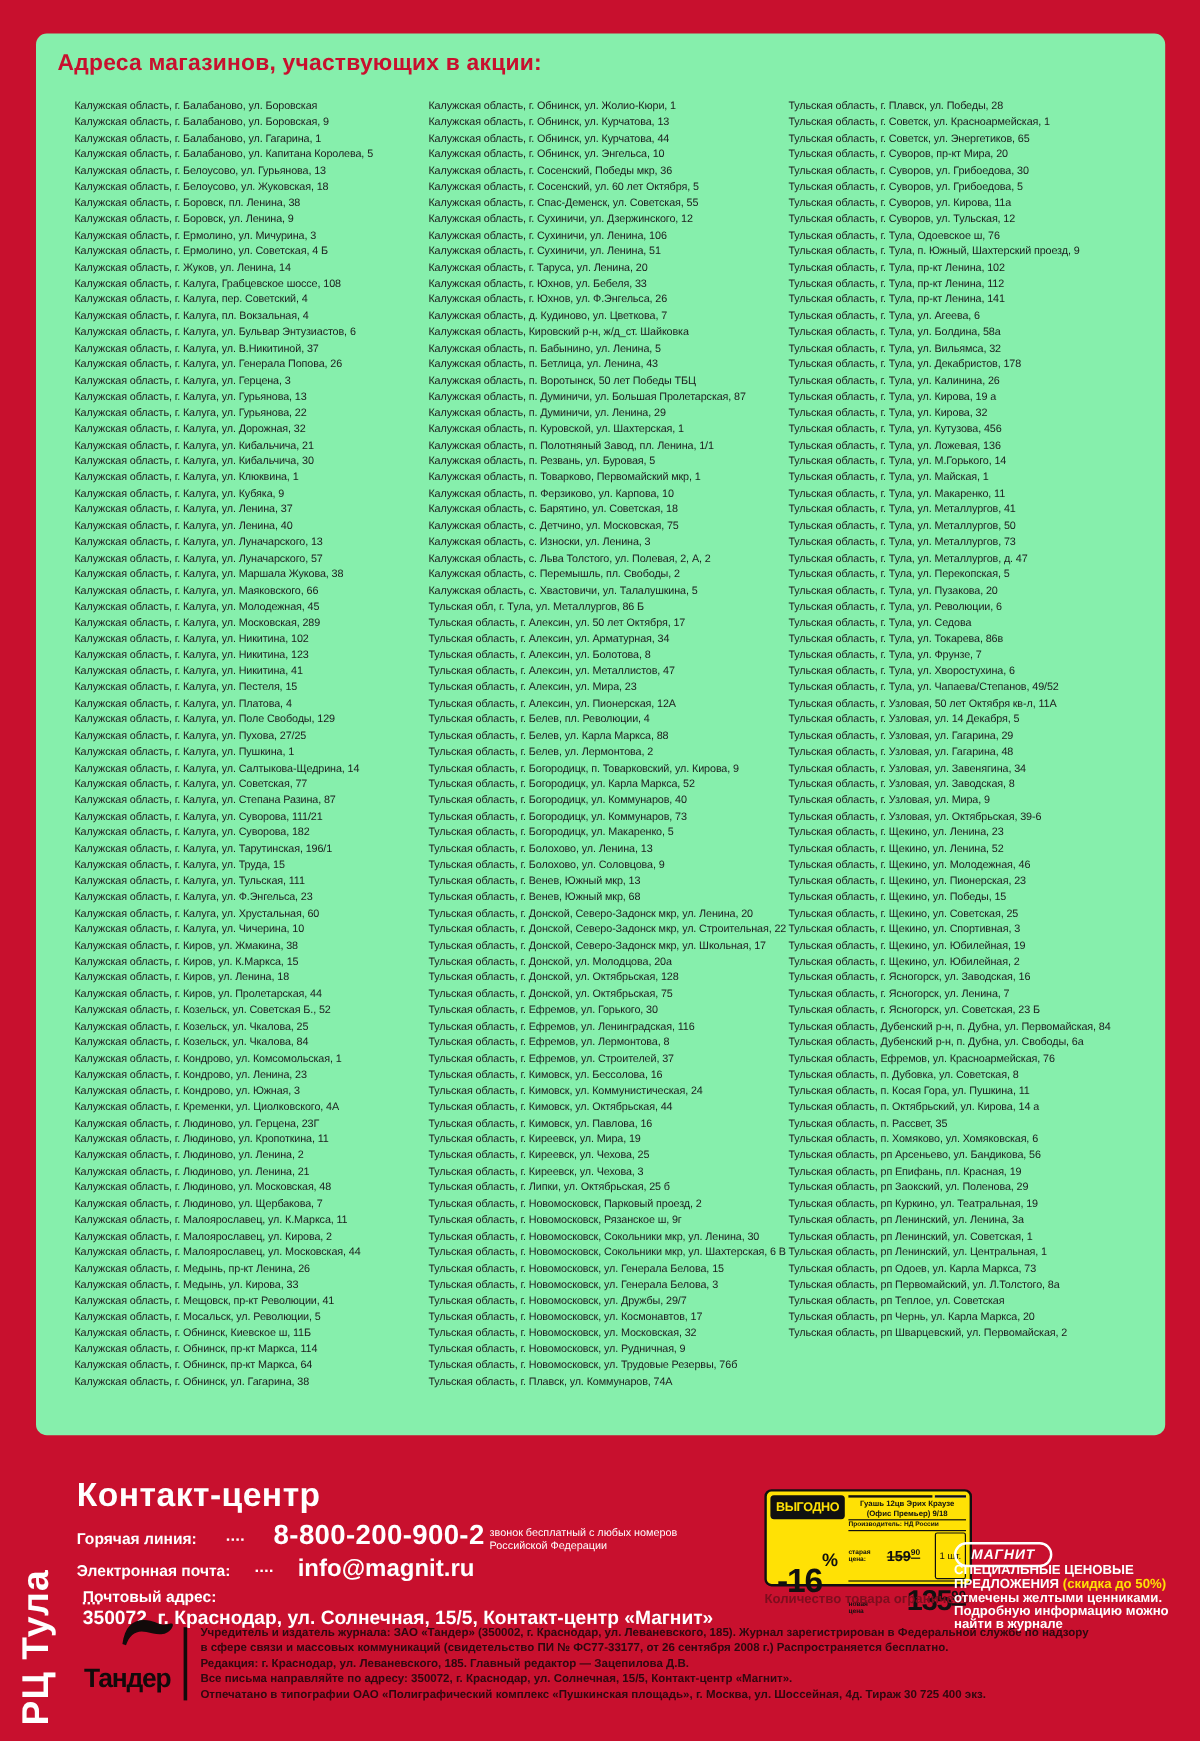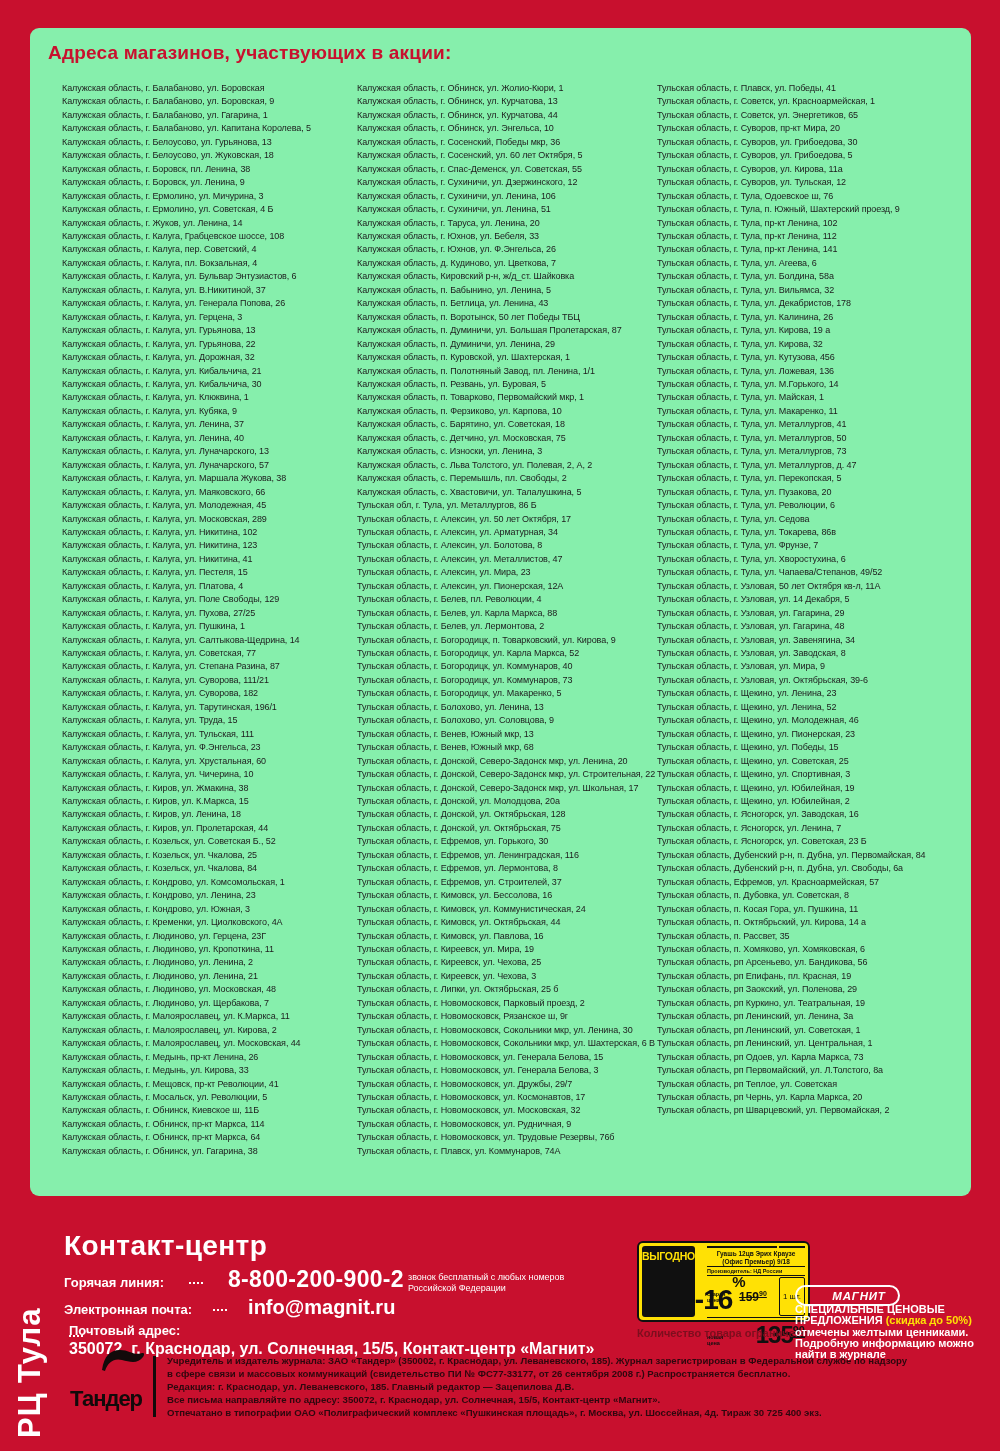--- a/index.html
+++ b/index.html
@@ -30,21 +30,21 @@
   .phone-note{position:absolute;left:408px;top:1272px;width:172px;font-size:9px;line-height:10.5px;color:#fff;}
 
   .tander{position:absolute;left:70px;top:1352px;width:82px;height:66px;color:#120a0a;}
   .tander .flag{position:absolute;right:6px;top:-4px;}
   .tander .tword{position:absolute;left:0;bottom:6px;font-size:22px;font-weight:bold;letter-spacing:-1px;}
   .legal-sep{position:absolute;left:153px;top:1356px;width:3px;height:61px;background:#120a0a;}
   .legal{position:absolute;left:167px;top:1354px;width:820px;font-size:9.6px;line-height:13px;color:#2e070e;font-weight:bold;}
 
   .tag{position:absolute;left:637px;top:1241px;width:173px;height:81px;background:#ffe105;border:2px solid #101010;
     border-radius:6px;box-sizing:border-box;display:flex;padding:3px;gap:3px;}
-  .tag-left{width:62px;display:flex;flex-direction:row;}
+  .tag-left{width:62px;display:flex;flex-direction:column;}
   .tag-badge{background:#101010;color:#ffe105;font-weight:bold;font-size:10.5px;text-align:center;border-radius:3px;
     padding:4px 0;letter-spacing:-.3px;}
   .tag-discount{flex:1;display:flex;align-items:center;justify-content:center;color:#101010;font-weight:bold;}
   .tag-discount .dnum{font-size:28px;letter-spacing:-1px;margin-top:36px;}
   .tag-discount .dunit{font-size:15px;}
   .tag-right{flex:1;display:flex;flex-direction:column;min-width:0;}
   .tag-barcode-row{height:16px;display:flex;gap:2px;}
   .barcode{flex:1;border:1px solid #101010;background:
      repeating-linear-gradient(90deg,#101010 0 1px,#ffffff 1px 3px);}
   .tag-corner{width:24px;background:#fff;border:1px solid #101010;}
@@ -57,21 +57,21 @@
   .old-price sup{font-size:7px;}
   .qty-box{border:1.5px solid #101010;font-size:8px;font-weight:normal;color:#101010;padding:14px 3px;margin-left:auto;border-radius:2px;}
   .tag-newrow{display:flex;align-items:flex-end;flex:1;padding-top:1px;}
   .new-price{font-size:24px;font-weight:bold;color:#101010;letter-spacing:-1px;margin-left:auto;line-height:22px;}
   .new-price sup{font-size:11px;border-bottom:2px solid #101010;letter-spacing:0;}
   .qty-note{position:absolute;left:637px;top:1327px;font-size:11px;font-weight:bold;color:#7d0e1e;}
 
   .offer{position:absolute;left:795px;top:1304px;width:188px;font-size:11px;font-weight:bold;line-height:11.3px;color:#fff;}
   .offer .hl{color:#ffe105;}
   .magnit-pill{position:absolute;left:795px;top:1285px;width:78px;height:17px;border:2.5px solid #fff;border-radius:11px;
-    display:flex;align-items:center;justify-content:center;color:#fff;font-size:11.5px;font-weight:bold;font-style:italic;letter-spacing:.8px;padding-left:23px;}
+    display:flex;align-items:center;justify-content:center;color:#fff;font-size:11.5px;font-weight:bold;font-style:italic;letter-spacing:.8px;}
 </style>
 </head>
 <body>
 
 <div class="page">
 
   <div class="sheet">
     <h1 class="title">Адреса магазинов, участвующих в акции:</h1>
     <div class="col col1">
         <div class="addr-line">Калужская область, г. Балабаново, ул. Боровская</div>
@@ -231,21 +231,21 @@
         <div class="addr-line">Тульская область, г. Новомосковск, ул. Генерала Белова, 15</div>
         <div class="addr-line">Тульская область, г. Новомосковск, ул. Генерала Белова, 3</div>
         <div class="addr-line">Тульская область, г. Новомосковск, ул. Дружбы, 29/7</div>
         <div class="addr-line">Тульская область, г. Новомосковск, ул. Космонавтов, 17</div>
         <div class="addr-line">Тульская область, г. Новомосковск, ул. Московская, 32</div>
         <div class="addr-line">Тульская область, г. Новомосковск, ул. Рудничная, 9</div>
         <div class="addr-line">Тульская область, г. Новомосковск, ул. Трудовые Резервы, 76б</div>
         <div class="addr-line">Тульская область, г. Плавск, ул. Коммунаров, 74А</div>
       </div>
     <div class="col col3">
-        <div class="addr-line">Тульская область, г. Плавск, ул. Победы, 41</div>
+        <div class="addr-line">Тульская область, г. Плавск, ул. Победы, 28</div>
         <div class="addr-line">Тульская область, г. Советск, ул. Красноармейская, 1</div>
         <div class="addr-line">Тульская область, г. Советск, ул. Энергетиков, 65</div>
         <div class="addr-line">Тульская область, г. Суворов, пр-кт Мира, 20</div>
         <div class="addr-line">Тульская область, г. Суворов, ул. Грибоедова, 30</div>
         <div class="addr-line">Тульская область, г. Суворов, ул. Грибоедова, 5</div>
         <div class="addr-line">Тульская область, г. Суворов, ул. Кирова, 11а</div>
         <div class="addr-line">Тульская область, г. Суворов, ул. Тульская, 12</div>
         <div class="addr-line">Тульская область, г. Тула, Одоевское ш, 76</div>
         <div class="addr-line">Тульская область, г. Тула, п. Южный, Шахтерский проезд, 9</div>
         <div class="addr-line">Тульская область, г. Тула, пр-кт Ленина, 102</div>
@@ -290,21 +290,21 @@
         <div class="addr-line">Тульская область, г. Щекино, ул. Победы, 15</div>
         <div class="addr-line">Тульская область, г. Щекино, ул. Советская, 25</div>
         <div class="addr-line">Тульская область, г. Щекино, ул. Спортивная, 3</div>
         <div class="addr-line">Тульская область, г. Щекино, ул. Юбилейная, 19</div>
         <div class="addr-line">Тульская область, г. Щекино, ул. Юбилейная, 2</div>
         <div class="addr-line">Тульская область, г. Ясногорск, ул. Заводская, 16</div>
         <div class="addr-line">Тульская область, г. Ясногорск, ул. Ленина, 7</div>
         <div class="addr-line">Тульская область, г. Ясногорск, ул. Советская, 23 Б</div>
         <div class="addr-line">Тульская область, Дубенский р-н, п. Дубна, ул. Первомайская, 84</div>
         <div class="addr-line">Тульская область, Дубенский р-н, п. Дубна, ул. Свободы, 6а</div>
-        <div class="addr-line">Тульская область, Ефремов, ул. Красноармейская, 57</div>
+        <div class="addr-line">Тульская область, Ефремов, ул. Красноармейская, 76</div>
         <div class="addr-line">Тульская область, п. Дубовка, ул. Советская, 8</div>
         <div class="addr-line">Тульская область, п. Косая Гора, ул. Пушкина, 11</div>
         <div class="addr-line">Тульская область, п. Октябрьский, ул. Кирова, 14 а</div>
         <div class="addr-line">Тульская область, п. Рассвет, 35</div>
         <div class="addr-line">Тульская область, п. Хомяково, ул. Хомяковская, 6</div>
         <div class="addr-line">Тульская область, рп Арсеньево, ул. Бандикова, 56</div>
         <div class="addr-line">Тульская область, рп Епифань, пл. Красная, 19</div>
         <div class="addr-line">Тульская область, рп Заокский, ул. Поленова, 29</div>
         <div class="addr-line">Тульская область, рп Куркино, ул. Театральная, 19</div>
         <div class="addr-line">Тульская область, рп Ленинский, ул. Ленина, 3а</div>

